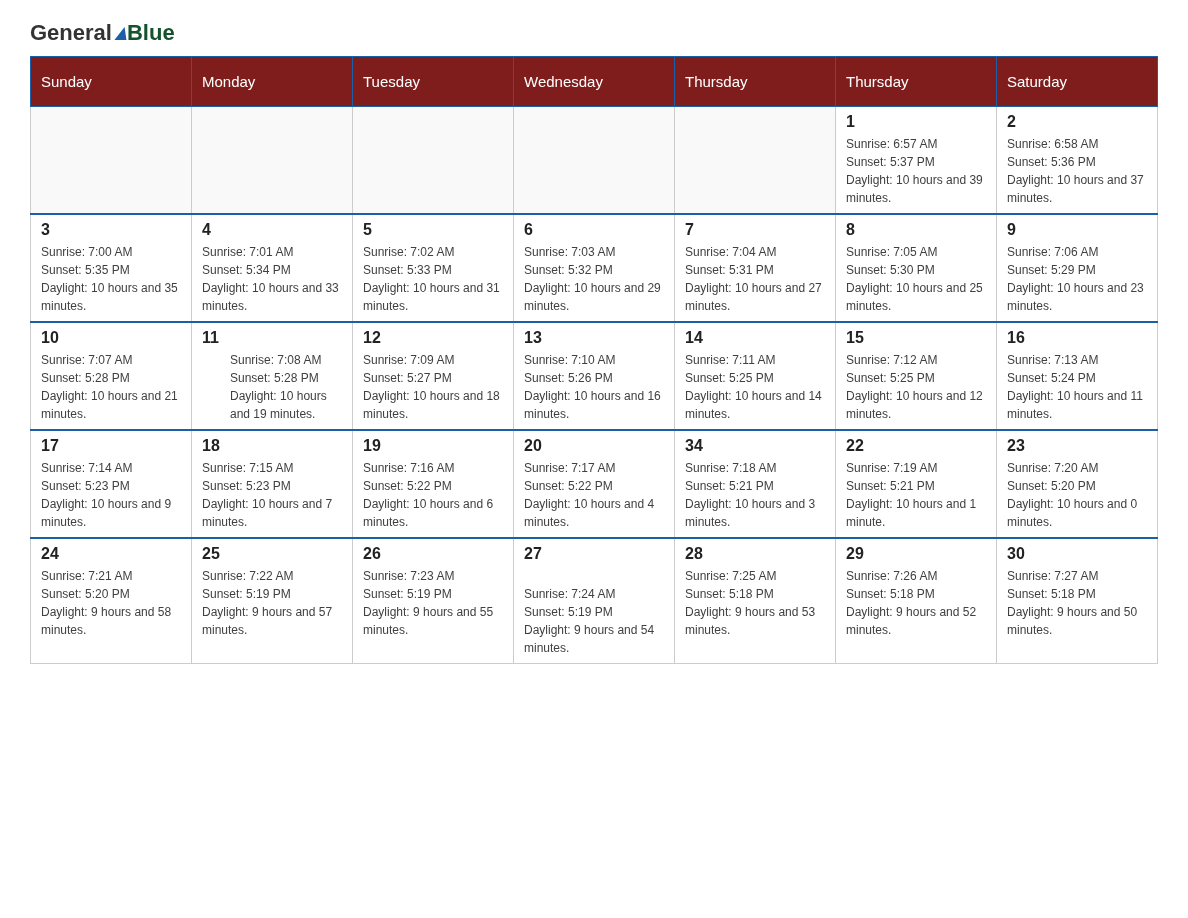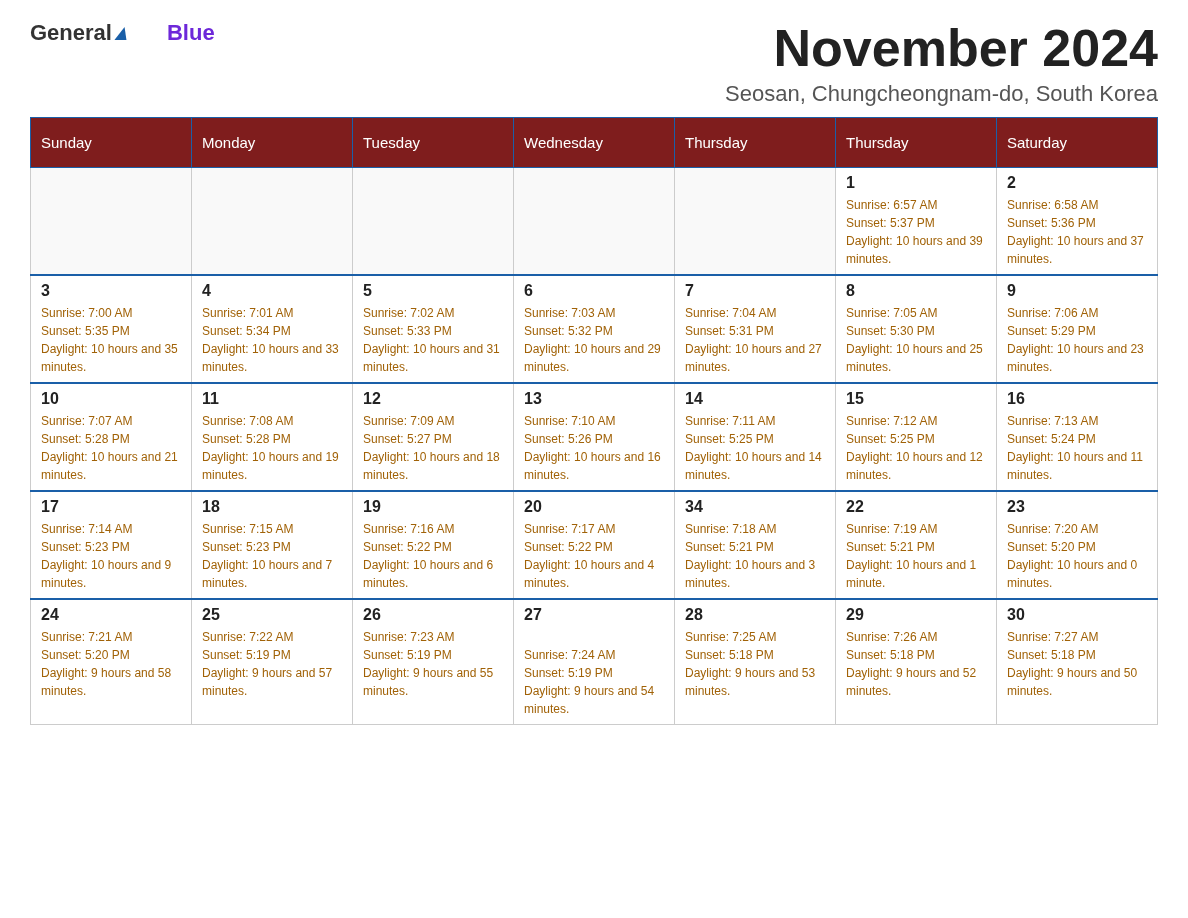--- a/index.html
+++ b/index.html
@@ -21,24 +21,23 @@
       align-items: flex-start;
     }
     .logo-general {
       font-size: 22px;
       font-weight: bold;
       color: #333;
     }
     .logo-blue {
       font-size: 22px;
       font-weight: bold;
-      color: #6d28d9;
+      color: #14532d;
       display: flex;
       align-items: center;
-      margin-left: 40px;
     }
     .title-area {
       text-align: right;
     }
     .month-title {
       font-size: 52px;
       font-weight: bold;
       color: #222;
       line-height: 1.1;
     }
@@ -72,21 +71,21 @@
     }
     .day-number {
       font-size: 16px;
       font-weight: bold;
       color: #222;
       display: block;
       margin-bottom: 4px;
     }
     .day-info {
       font-size: 12px;
-      color: #a16207;
+      color: #404040;
       line-height: 1.5;
     }
     .empty-cell {
       background: #f9f9f9;
     }
     tr:not(:last-child) td {
       border-bottom: 2px solid #1a5fa8;
     }
   </style>
 </head>
@@ -94,24 +93,20 @@
 
 <div class="header-area">
   <div class="logo">
     <div>
       <span class="logo-general">General</span><span style="display:inline-block;width:0;height:0;border-left:9px solid transparent;border-right:3px solid transparent;border-bottom:13px solid #1a5fa8;margin-left:3px;transform:skewX(-5deg);"></span>
     </div>
     <div class="logo-blue">
       <span>Blue</span>
     </div>
   </div>
-  <div class="title-area">
-    <div class="month-title">November 2024</div>
-    <div class="location-title">Seosan, Chungcheongnam-do, South Korea</div>
-  </div>
 </div>
 
 <table class="calendar-table">
   <thead>
     <tr>
     <th>Sunday</th>
         <th>Monday</th>
         <th>Tuesday</th>
         <th>Wednesday</th>
         <th>Thursday</th>
@@ -185,21 +180,21 @@
       </tr>
       <tr>
         <td>
           <span class="day-number">10</span>
           <div class="day-info" style="white-space: pre-line;">Sunrise: 7:07 AM
 Sunset: 5:28 PM
 Daylight: 10 hours and 21 minutes.</div>
         </td>
         <td>
           <span class="day-number">11</span>
-          <div class="day-info" style="white-space: pre-line;">Sunrise: 7:08 AM
+          <div class="day-info" style="white-space: pre-line; margin-left: 28px;">Sunrise: 7:08 AM
 Sunset: 5:28 PM
 Daylight: 10 hours and 19 minutes.</div>
         </td>
         <td>
           <span class="day-number">12</span>
           <div class="day-info" style="white-space: pre-line;">Sunrise: 7:09 AM
 Sunset: 5:27 PM
 Daylight: 10 hours and 18 minutes.</div>
         </td>
         <td>

